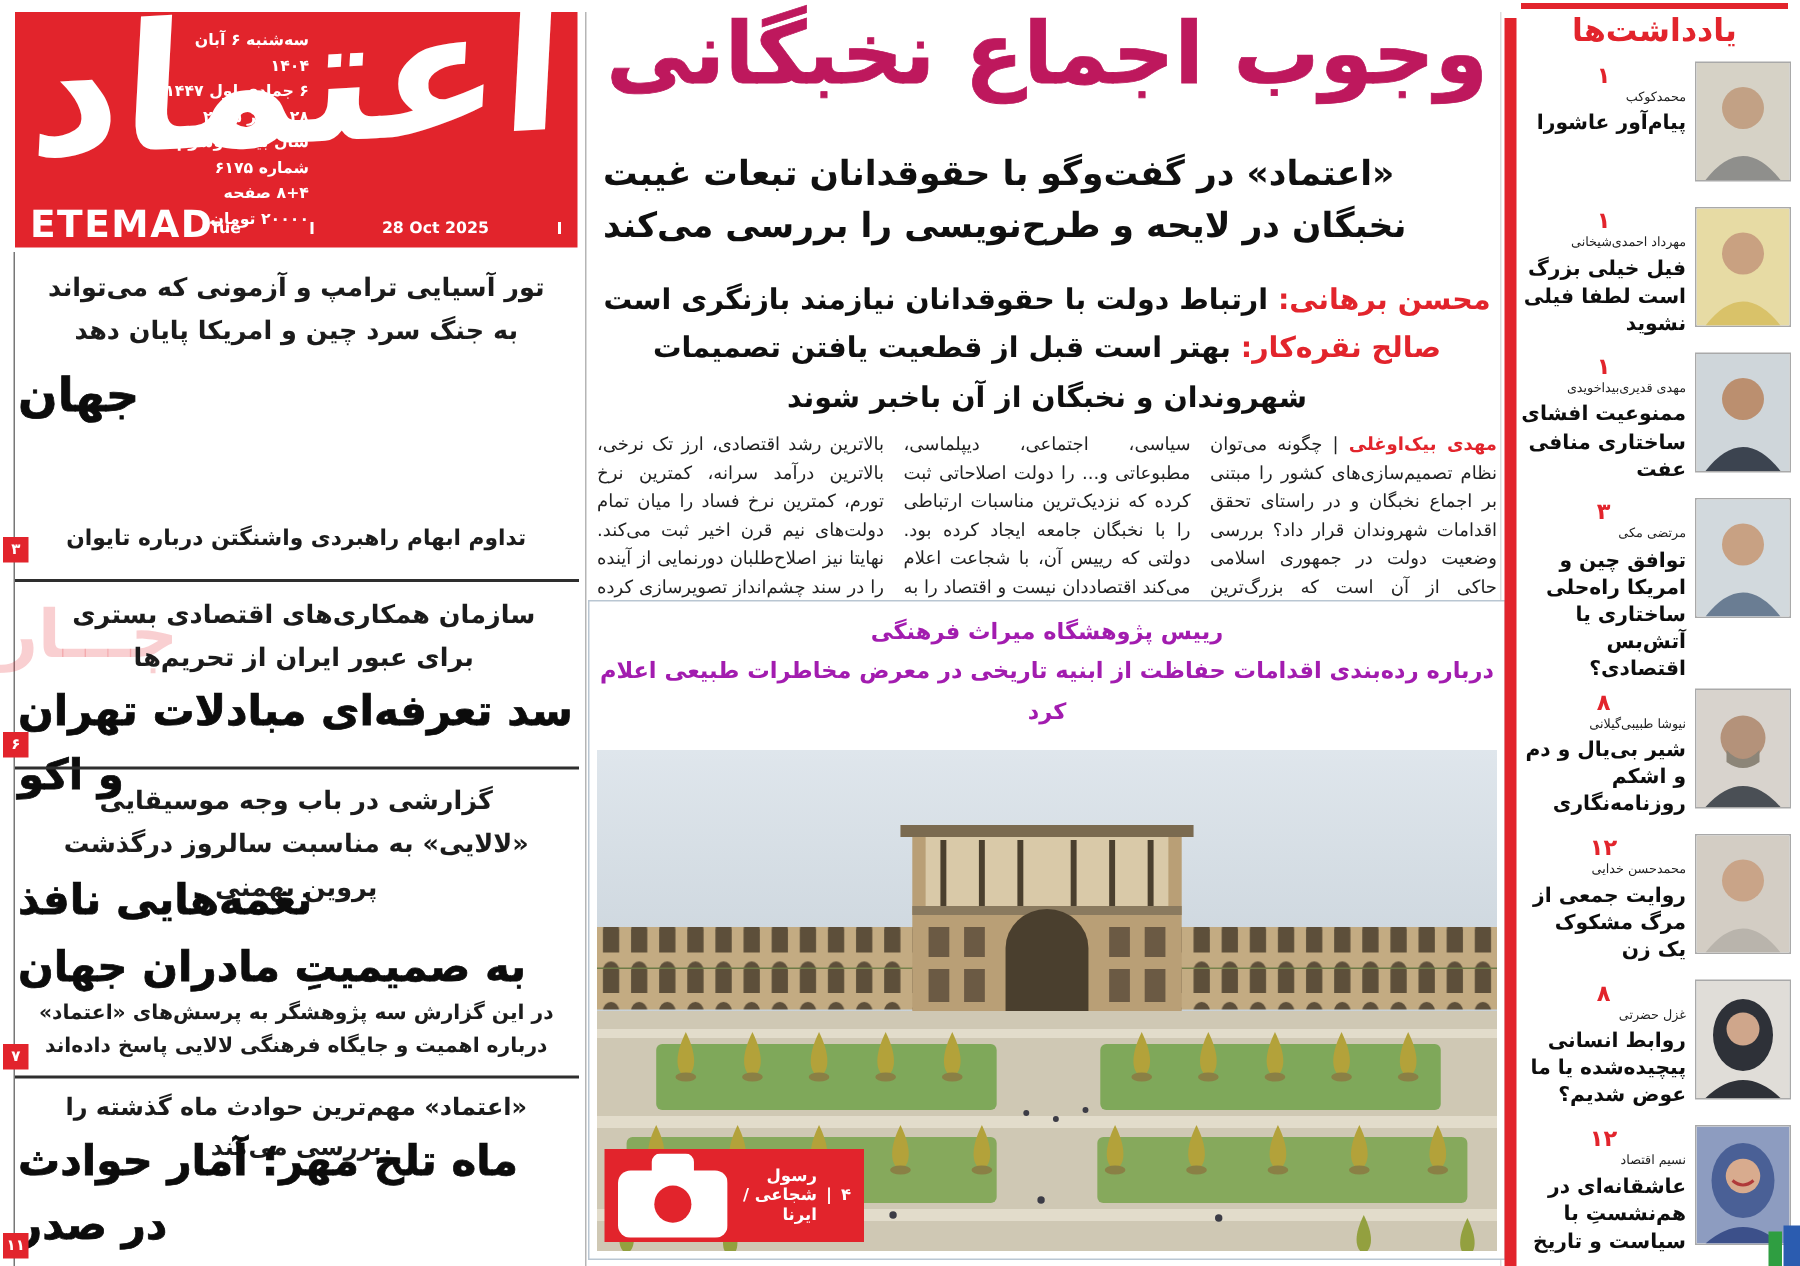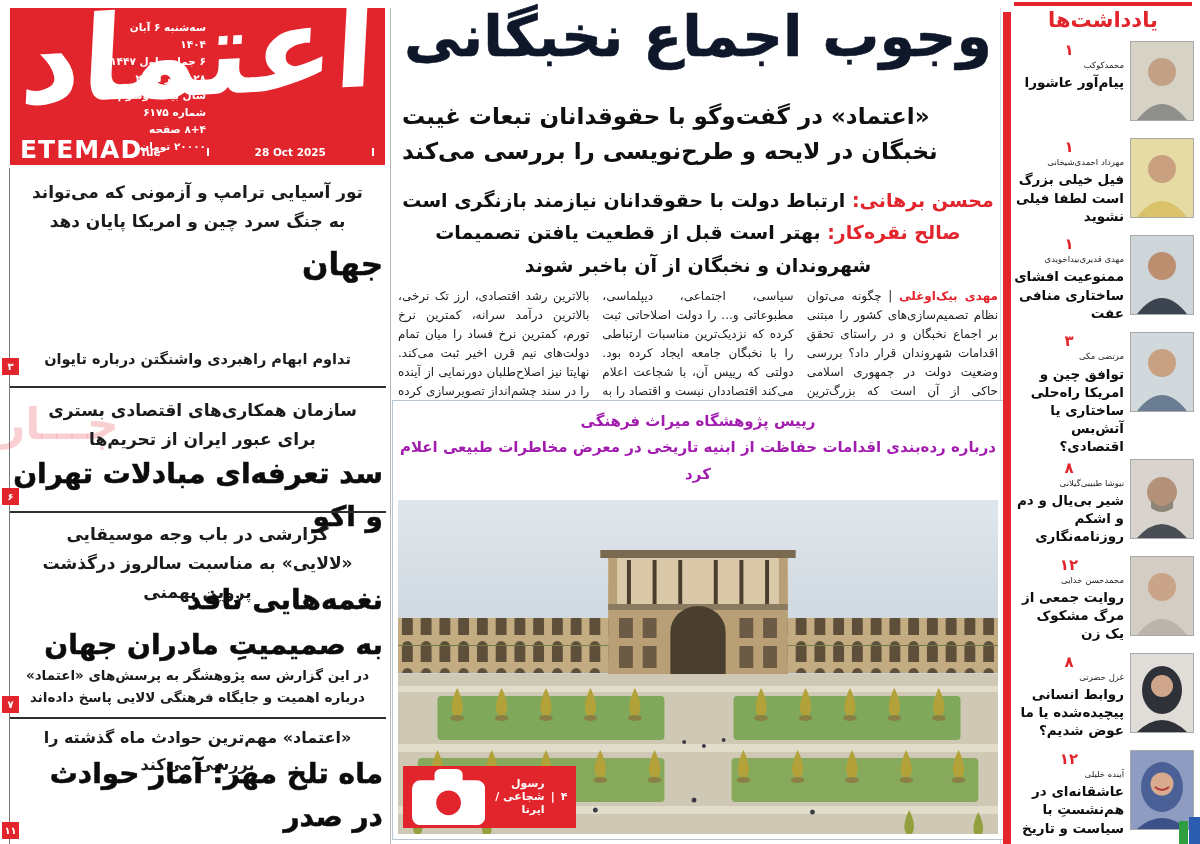--- a/index.html
+++ b/index.html
@@ -18,27 +18,27 @@
   #info-line{left:130px;right:6px;bottom:7px;color:#fff;font-size:10.5px;font-weight:bold;
              display:flex;align-items:center;justify-content:space-between;white-space:nowrap;gap:44px;}
   .sq{display:inline-block;width:6px;height:6px;border:1.5px solid #fff;margin:0 2px;}
   
   .vrule{width:1px;background:#b5b5b5;}
   .hsep{left:10px;width:376px;height:1.5px;background:#2e2e2e;}
   .badge{left:2px;width:17px;height:17px;background:#e2242c;color:#fff;font-size:10px;
          font-weight:bold;display:flex;align-items:center;justify-content:center;}
   
   .kicker{font-size:17px;font-weight:bold;text-align:center;line-height:1.7;color:#1c1c1c;}
-  .lhead{font-size:30px;font-weight:bold;text-align:right;line-height:1.55;color:#0c0c0c;}
+  .lhead{font-size:30px;font-weight:bold;text-align:left;line-height:1.55;color:#0c0c0c;}
   .ldeck{font-size:14.5px;font-weight:bold;text-align:center;line-height:1.65;color:#1c1c1c;}
   #watermark{left:0;top:398px;width:130px;color:rgba(226,36,44,.22);font-size:44px;
              font-weight:bold;text-align:left;}
   
   #lead-headline{left:392px;top:6px;width:612px;font-size:57px;font-weight:bold;
-                 text-align:center;line-height:1.08;color:#0f172a;}
+                 text-align:center;line-height:1.08;color:#be185d;}
   #lead-deck{left:402px;top:99px;width:592px;font-size:23px;font-weight:bold;
              text-align:left;line-height:1.5;color:#101010;}
   #lead-quotes{left:402px;top:184px;width:592px;font-size:19px;font-weight:bold;
                text-align:center;line-height:1.7;color:#101010;}
   .qname{color:#e2242c;}
   #lead-body{left:398px;top:287px;width:600px;height:112px;display:flex;gap:13px;
              overflow:hidden;}
   .bcol{flex:1;font-size:12px;line-height:1.58;text-align:justify;color:#222;}
   .byline{color:#e2242c;font-weight:bold;margin-top:37px;}
   .readmore{color:#e2242c;font-weight:bold;}
@@ -386,21 +386,21 @@
         <svg viewBox="0 0 62 78">
             <rect width="62" height="78" fill="#8d9cc0"></rect>
             <ellipse cx="31" cy="36" rx="21" ry="25" fill="#4a6096"></ellipse>
             <circle cx="31" cy="33" r="11.5" fill="#d8ab8e"></circle>
             <path d="M24 36 Q31 42 38 36" stroke="#b03a3a" stroke-width="2" fill="none"></path>
             <path d="M6 78 Q31 56 56 78 Z" fill="#3c508a"></path>
           </svg>
       </div>
       <div class="ntxt">
         <div class="npage">۱۲</div>
-        <div class="nauthor">آینده خلیلی</div>
+        <div class="nauthor">نسیم اقتصاد</div>
         <div class="ntitle">عاشقانه‌ای در هم‌نشستِ با سیاست و تاریخ</div>
       </div>
     </div>
 
   </div>
 
   <div id="cbar-green" class="abs"></div>
   <div id="cbar-blue" class="abs"></div>
 
 </div>

